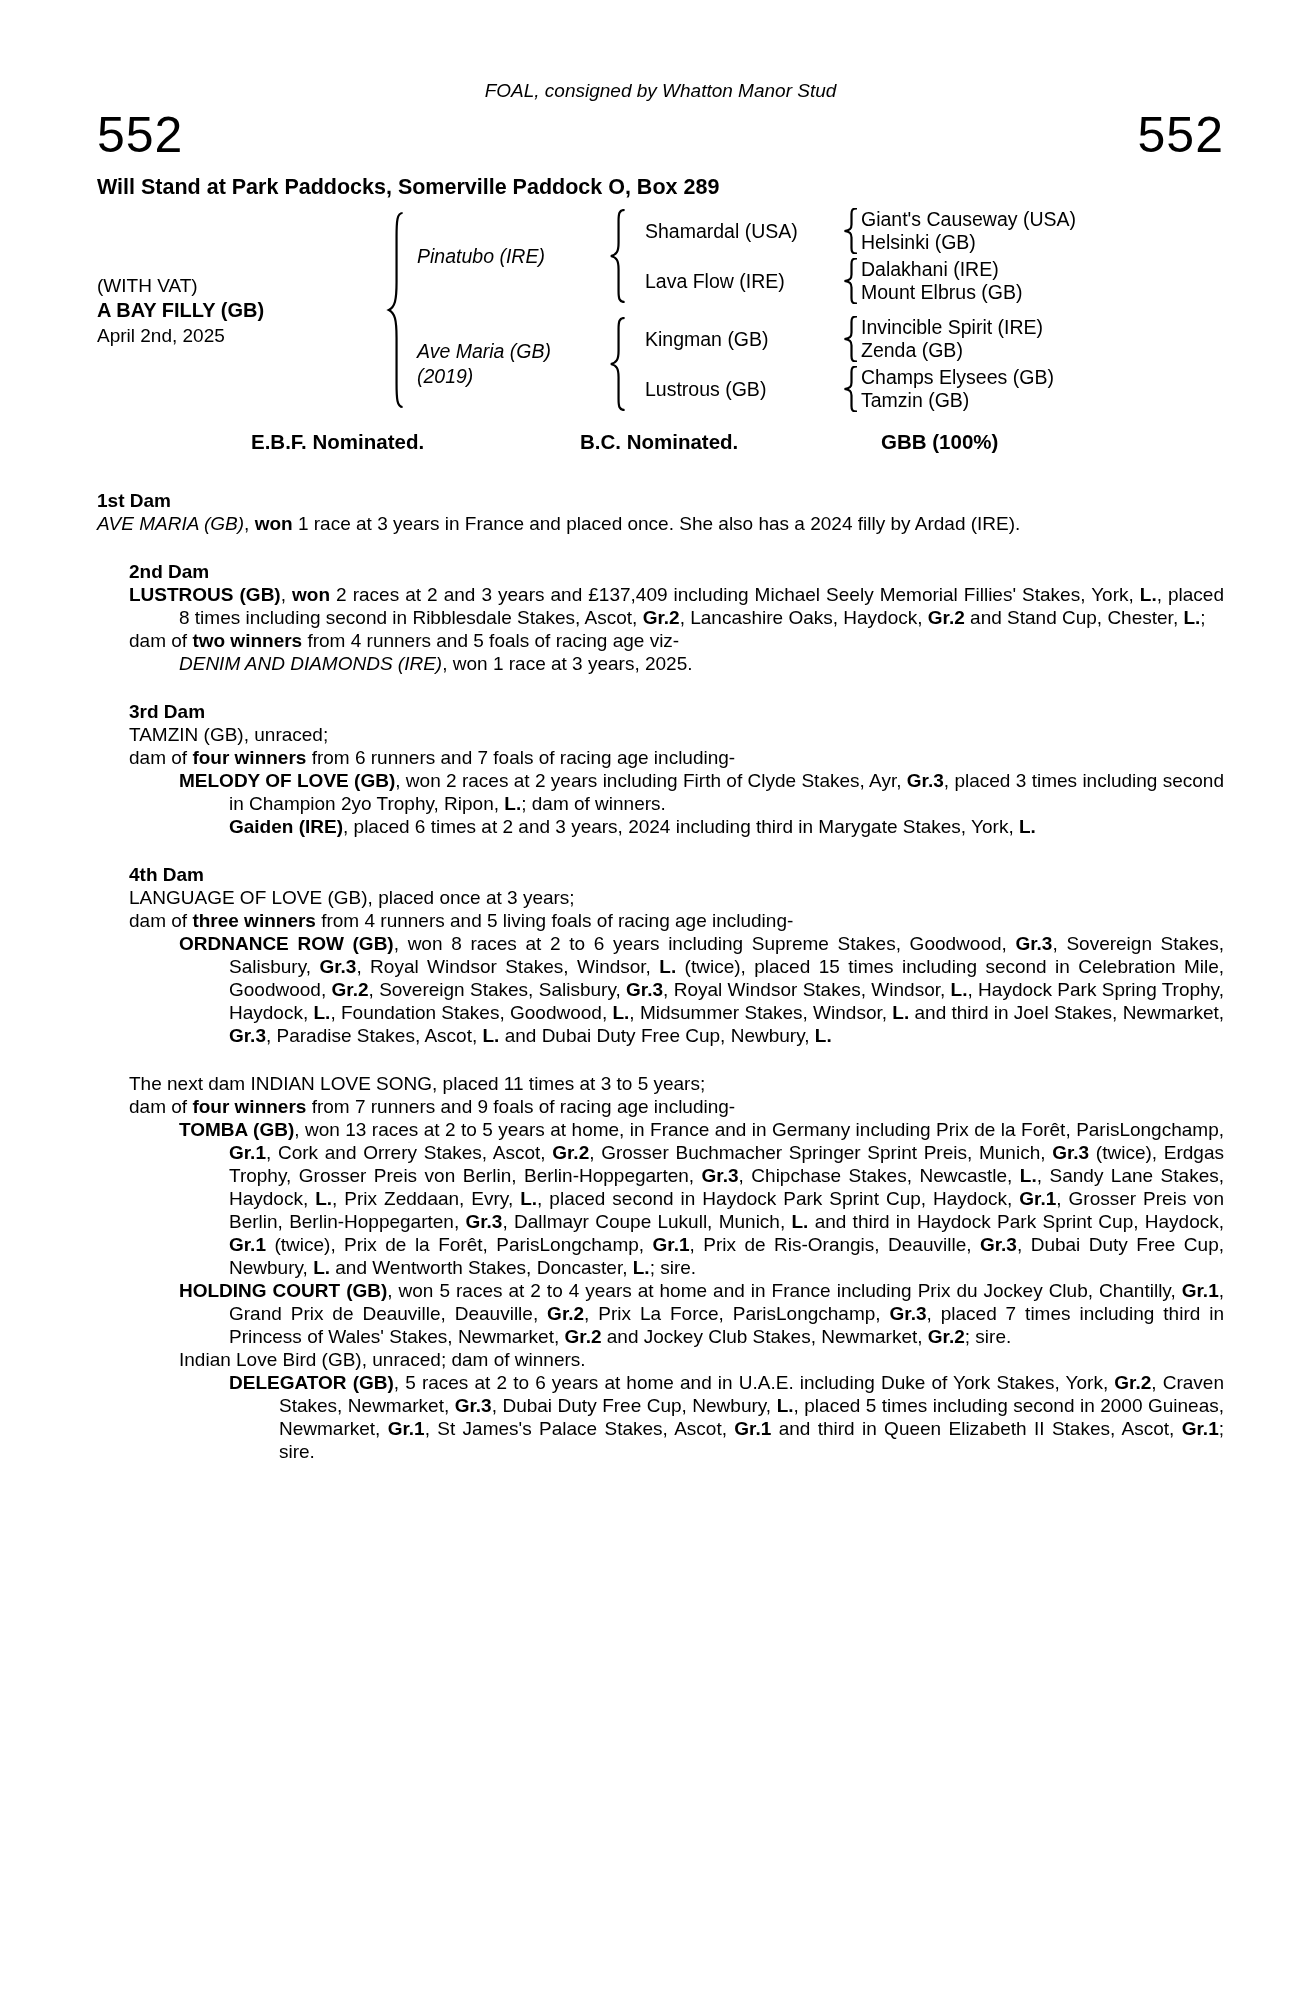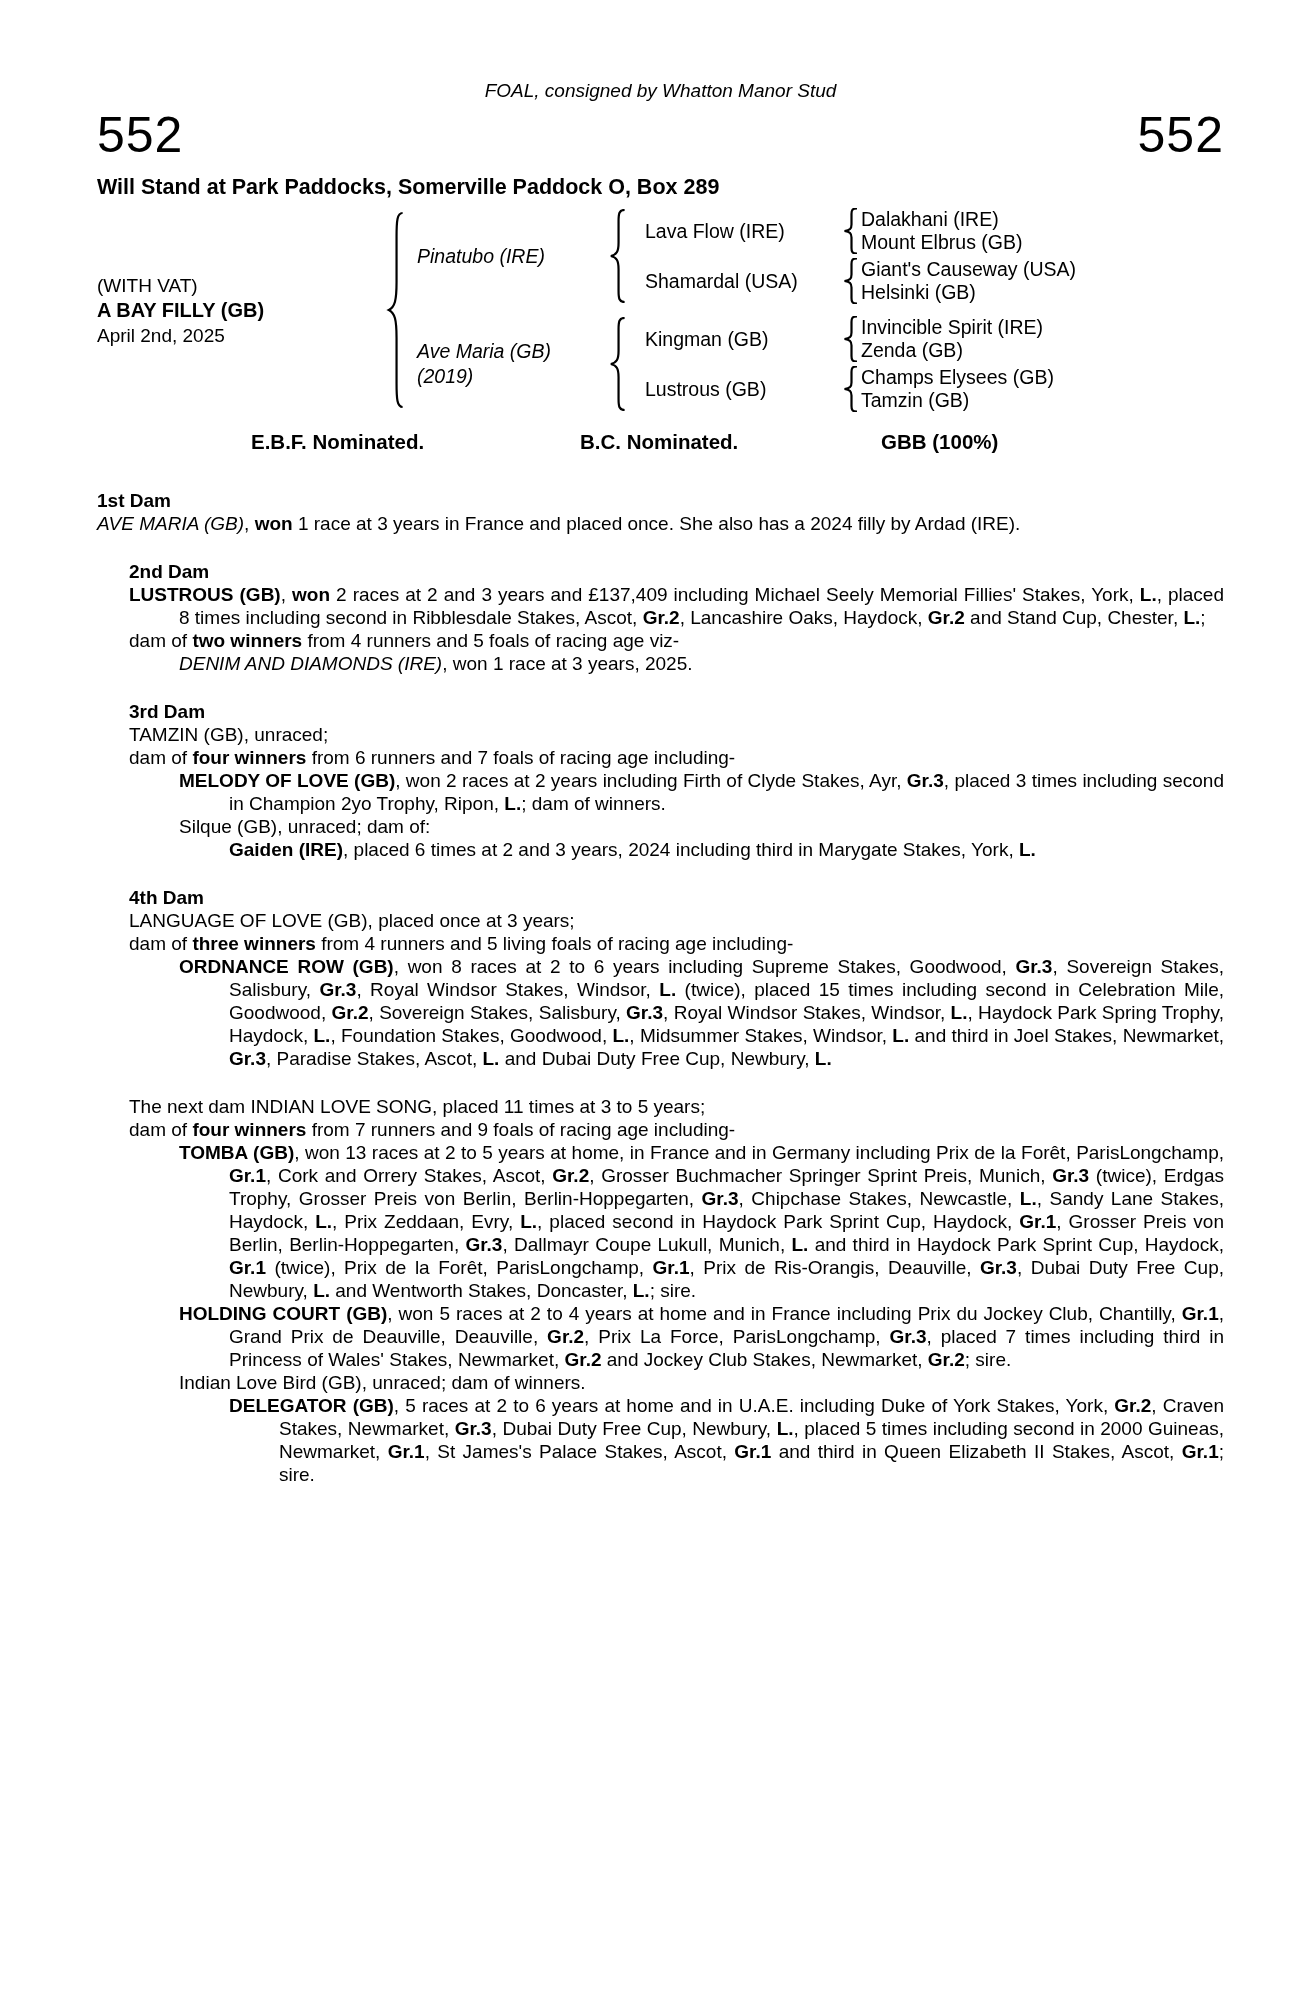--- a/index.html
+++ b/index.html
@@ -72,37 +72,37 @@
       <div class="ped-half">
         <div class="parent-cell">
           <div>Pinatubo (IRE)</div>
           <div></div>
         </div>
         <svg class="brace brace-med" viewBox="0 0 20 100" preserveAspectRatio="none">
             <path d="M16 1 C11 1 10.5 5 10.5 13 L10.5 36 C10.5 45 9 48.5 3.5 50 C9 51.5 10.5 55 10.5 64 L10.5 87 C10.5 95 11 99 16 99" fill="none" stroke="#000" stroke-width="2.2" vector-effect="non-scaling-stroke"></path>
           </svg>
         <div class="grands">
           <div class="grand-row">
+            <div class="grand-name">Shamardal (USA)</div>
+            <svg class="brace brace-sm" viewBox="0 0 20 100" preserveAspectRatio="none">
+                <path d="M16 1 C11 1 10.5 5 10.5 13 L10.5 36 C10.5 45 9 48.5 3.5 50 C9 51.5 10.5 55 10.5 64 L10.5 87 C10.5 95 11 99 16 99" fill="none" stroke="#000" stroke-width="2.2" vector-effect="non-scaling-stroke"></path>
+              </svg>
+            <div class="ggs">
+              <div>Giant's Causeway (USA)</div>
+              <div>Helsinki (GB)</div>
+            </div>
+          </div>
+          <div class="grand-row">
             <div class="grand-name">Lava Flow (IRE)</div>
             <svg class="brace brace-sm" viewBox="0 0 20 100" preserveAspectRatio="none">
                 <path d="M16 1 C11 1 10.5 5 10.5 13 L10.5 36 C10.5 45 9 48.5 3.5 50 C9 51.5 10.5 55 10.5 64 L10.5 87 C10.5 95 11 99 16 99" fill="none" stroke="#000" stroke-width="2.2" vector-effect="non-scaling-stroke"></path>
               </svg>
             <div class="ggs">
               <div>Dalakhani (IRE)</div>
               <div>Mount Elbrus (GB)</div>
-            </div>
-          </div>
-          <div class="grand-row">
-            <div class="grand-name">Shamardal (USA)</div>
-            <svg class="brace brace-sm" viewBox="0 0 20 100" preserveAspectRatio="none">
-                <path d="M16 1 C11 1 10.5 5 10.5 13 L10.5 36 C10.5 45 9 48.5 3.5 50 C9 51.5 10.5 55 10.5 64 L10.5 87 C10.5 95 11 99 16 99" fill="none" stroke="#000" stroke-width="2.2" vector-effect="non-scaling-stroke"></path>
-              </svg>
-            <div class="ggs">
-              <div>Giant's Causeway (USA)</div>
-              <div>Helsinki (GB)</div>
             </div>
           </div>
         </div>
       </div>
 
       <div class="ped-half">
         <div class="parent-cell">
           <div>Ave Maria (GB)</div>
           <div>(2019)</div>
         </div>
@@ -151,21 +151,20 @@
         <div class="sec-heading">2nd Dam</div>
         <div class="para" style="padding-left: 50px; text-indent: -50px;"><span class="b">LUSTROUS (GB)</span><span>, </span><span class="b">won</span><span> 2 races at 2 and 3 years and £137,409 including Michael Seely Memorial Fillies' Stakes, York, </span><span class="b">L.</span><span>, placed 8 times including second in Ribblesdale Stakes, Ascot, </span><span class="b">Gr.2</span><span>, Lancashire Oaks, Haydock, </span><span class="b">Gr.2</span><span> and Stand Cup, Chester, </span><span class="b">L.</span><span>;</span></div>
         <div class="para" style="padding-left: 0px; text-indent: 0px;"><span>dam of </span><span class="b">two winners</span><span> from 4 runners and 5 foals of racing age viz-</span></div>
         <div class="para" style="padding-left: 100px; text-indent: -50px;"><span class="i">DENIM AND DIAMONDS (IRE)</span><span>, won 1 race at 3 years, 2025.</span></div>
       </div>
       <div class="section">
         <div class="sec-heading">3rd Dam</div>
         <div class="para" style="padding-left: 50px; text-indent: -50px;"><span>TAMZIN (GB), unraced;</span></div>
         <div class="para" style="padding-left: 0px; text-indent: 0px;"><span>dam of </span><span class="b">four winners</span><span> from 6 runners and 7 foals of racing age including-</span></div>
         <div class="para" style="padding-left: 100px; text-indent: -50px;"><span class="b">MELODY OF LOVE (GB)</span><span>, won 2 races at 2 years including Firth of Clyde Stakes, Ayr, </span><span class="b">Gr.3</span><span>, placed 3 times including second in Champion 2yo Trophy, Ripon, </span><span class="b">L.</span><span>; dam of winners.</span></div>
-        <div class="para" style="padding-left: 100px; text-indent: -50px;"><span>Silque (GB), unraced; dam of:</span></div>
         <div class="para" style="padding-left: 150px; text-indent: -50px;"><span class="b">Gaiden (IRE)</span><span>, placed 6 times at 2 and 3 years, 2024 including third in Marygate Stakes, York, </span><span class="b">L.</span></div>
       </div>
       <div class="section">
         <div class="sec-heading">4th Dam</div>
         <div class="para" style="padding-left: 50px; text-indent: -50px;"><span>LANGUAGE OF LOVE (GB), placed once at 3 years;</span></div>
         <div class="para" style="padding-left: 0px; text-indent: 0px;"><span>dam of </span><span class="b">three winners</span><span> from 4 runners and 5 living foals of racing age including-</span></div>
         <div class="para" style="padding-left: 100px; text-indent: -50px;"><span class="b">ORDNANCE ROW (GB)</span><span>, won 8 races at 2 to 6 years including Supreme Stakes, Goodwood, </span><span class="b">Gr.3</span><span>, Sovereign Stakes, Salisbury, </span><span class="b">Gr.3</span><span>, Royal Windsor Stakes, Windsor, </span><span class="b">L.</span><span> (twice), placed 15 times including second in Celebration Mile, Goodwood, </span><span class="b">Gr.2</span><span>, Sovereign Stakes, Salisbury, </span><span class="b">Gr.3</span><span>, Royal Windsor Stakes, Windsor, </span><span class="b">L.</span><span>, Haydock Park Spring Trophy, Haydock, </span><span class="b">L.</span><span>, Foundation Stakes, Goodwood, </span><span class="b">L.</span><span>, Midsummer Stakes, Windsor, </span><span class="b">L.</span><span> and third in Joel Stakes, Newmarket, </span><span class="b">Gr.3</span><span>, Paradise Stakes, Ascot, </span><span class="b">L.</span><span> and Dubai Duty Free Cup, Newbury, </span><span class="b">L.</span></div>
       </div>
       <div class="section">
         <div class="para" style="padding-left: 50px; text-indent: -50px;"><span>The next dam INDIAN LOVE SONG, placed 11 times at 3 to 5 years;</span></div>

